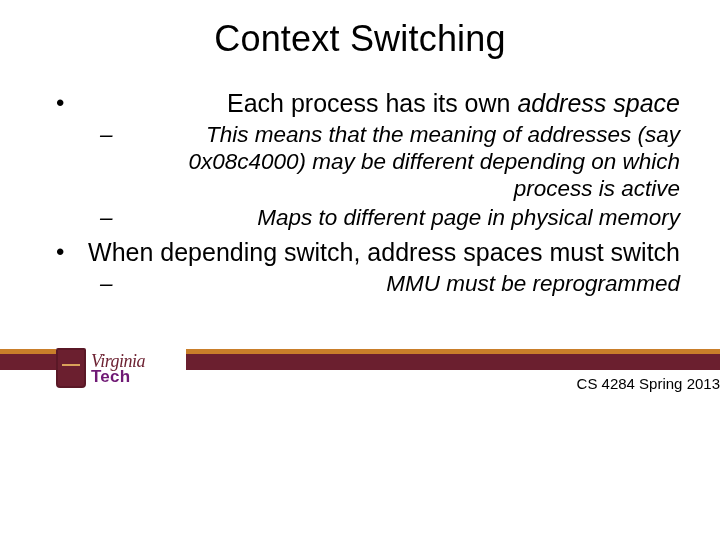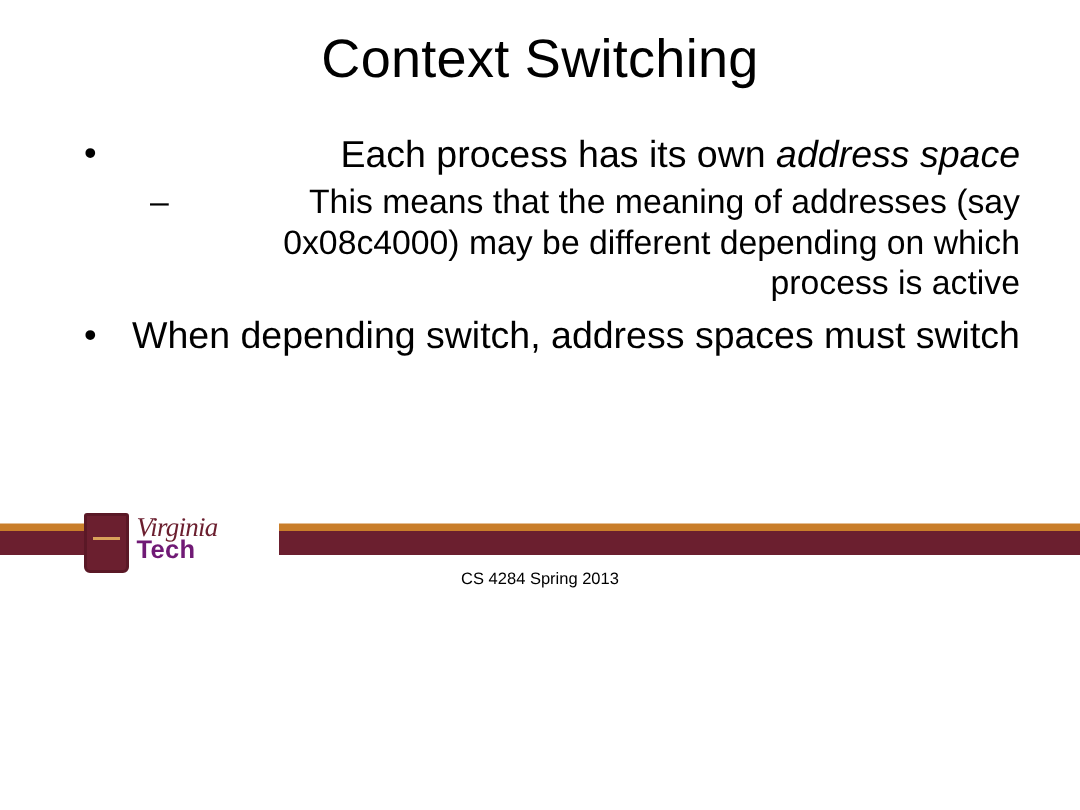--- a/index.html
+++ b/index.html
@@ -42,20 +42,21 @@
     position: absolute;
     left: -2px;
     top: 0;
     font-size: 24px;
   }
   .level2 {
     padding-left: 24px;
     font-size: 22.5px;
     margin-top: 2px;
     margin-bottom: 6px;
+    font-style: italic;
   }
   .level2 > li {
     position: relative;
     padding-left: 18px;
     margin-bottom: 1px;
   }
   .level2 > li::before {
     content: "–";
     position: absolute;
     left: 0;
@@ -77,21 +78,21 @@
   .stripe.orange { background: #c97e2a; height: 5px; bottom: 60px; }
   .stripe.maroon { background: #6b1f2f; height: 16px; bottom: 44px; }
   .logo {
     position: absolute;
     left: 56px;
     bottom: 20px;
     width: 130px;
     height: 52px;
     background: #fff;
     display: flex;
-    align-items: flex-start;
+    align-items: center;
   }
   .logo-shield {
     width: 30px;
     height: 40px;
     background: #6b1f2f;
     border: 2px solid #5a1826;
     border-radius: 2px 2px 4px 4px;
     position: relative;
     flex-shrink: 0;
   }
@@ -121,42 +122,46 @@
     font-size: 17px;
     color: #701a75;
     margin-top: -2px;
     letter-spacing: 0.2px;
   }
   .course-label {
     position: absolute;
     bottom: 22px;
     left: 0;
     width: 720px;
-    text-align: center;
-    font-size: 11px;
+    text-align: right;
+    font-size: 15px;
     color: #000;
   }
 </style>
 </head>
 <body>
 
 <div class="slide">
 
   <h1 class="title">Context Switching</h1>
 
   <div class="content">
     <ul class="level1">
       <li>
         <span>Each process has its own </span><span class="italic">address space</span>
         <ul class="level2">
           <li>This means that the meaning of addresses (say 0x08c4000) may be different depending on which process is active</li>
+          <li>Maps to different page in physical memory</li>
         </ul>
       </li>
       <li>
         <span>When depending switch, address spaces must switch</span>
+        <ul class="level2">
+          <li>MMU must be reprogrammed</li>
+        </ul>
       </li>
     </ul>
   </div>
 
   <div class="footer-area">
     <div class="stripe orange"></div>
     <div class="stripe maroon"></div>
     <div class="logo">
       <div class="logo-shield"></div>
       <div class="logo-text">

